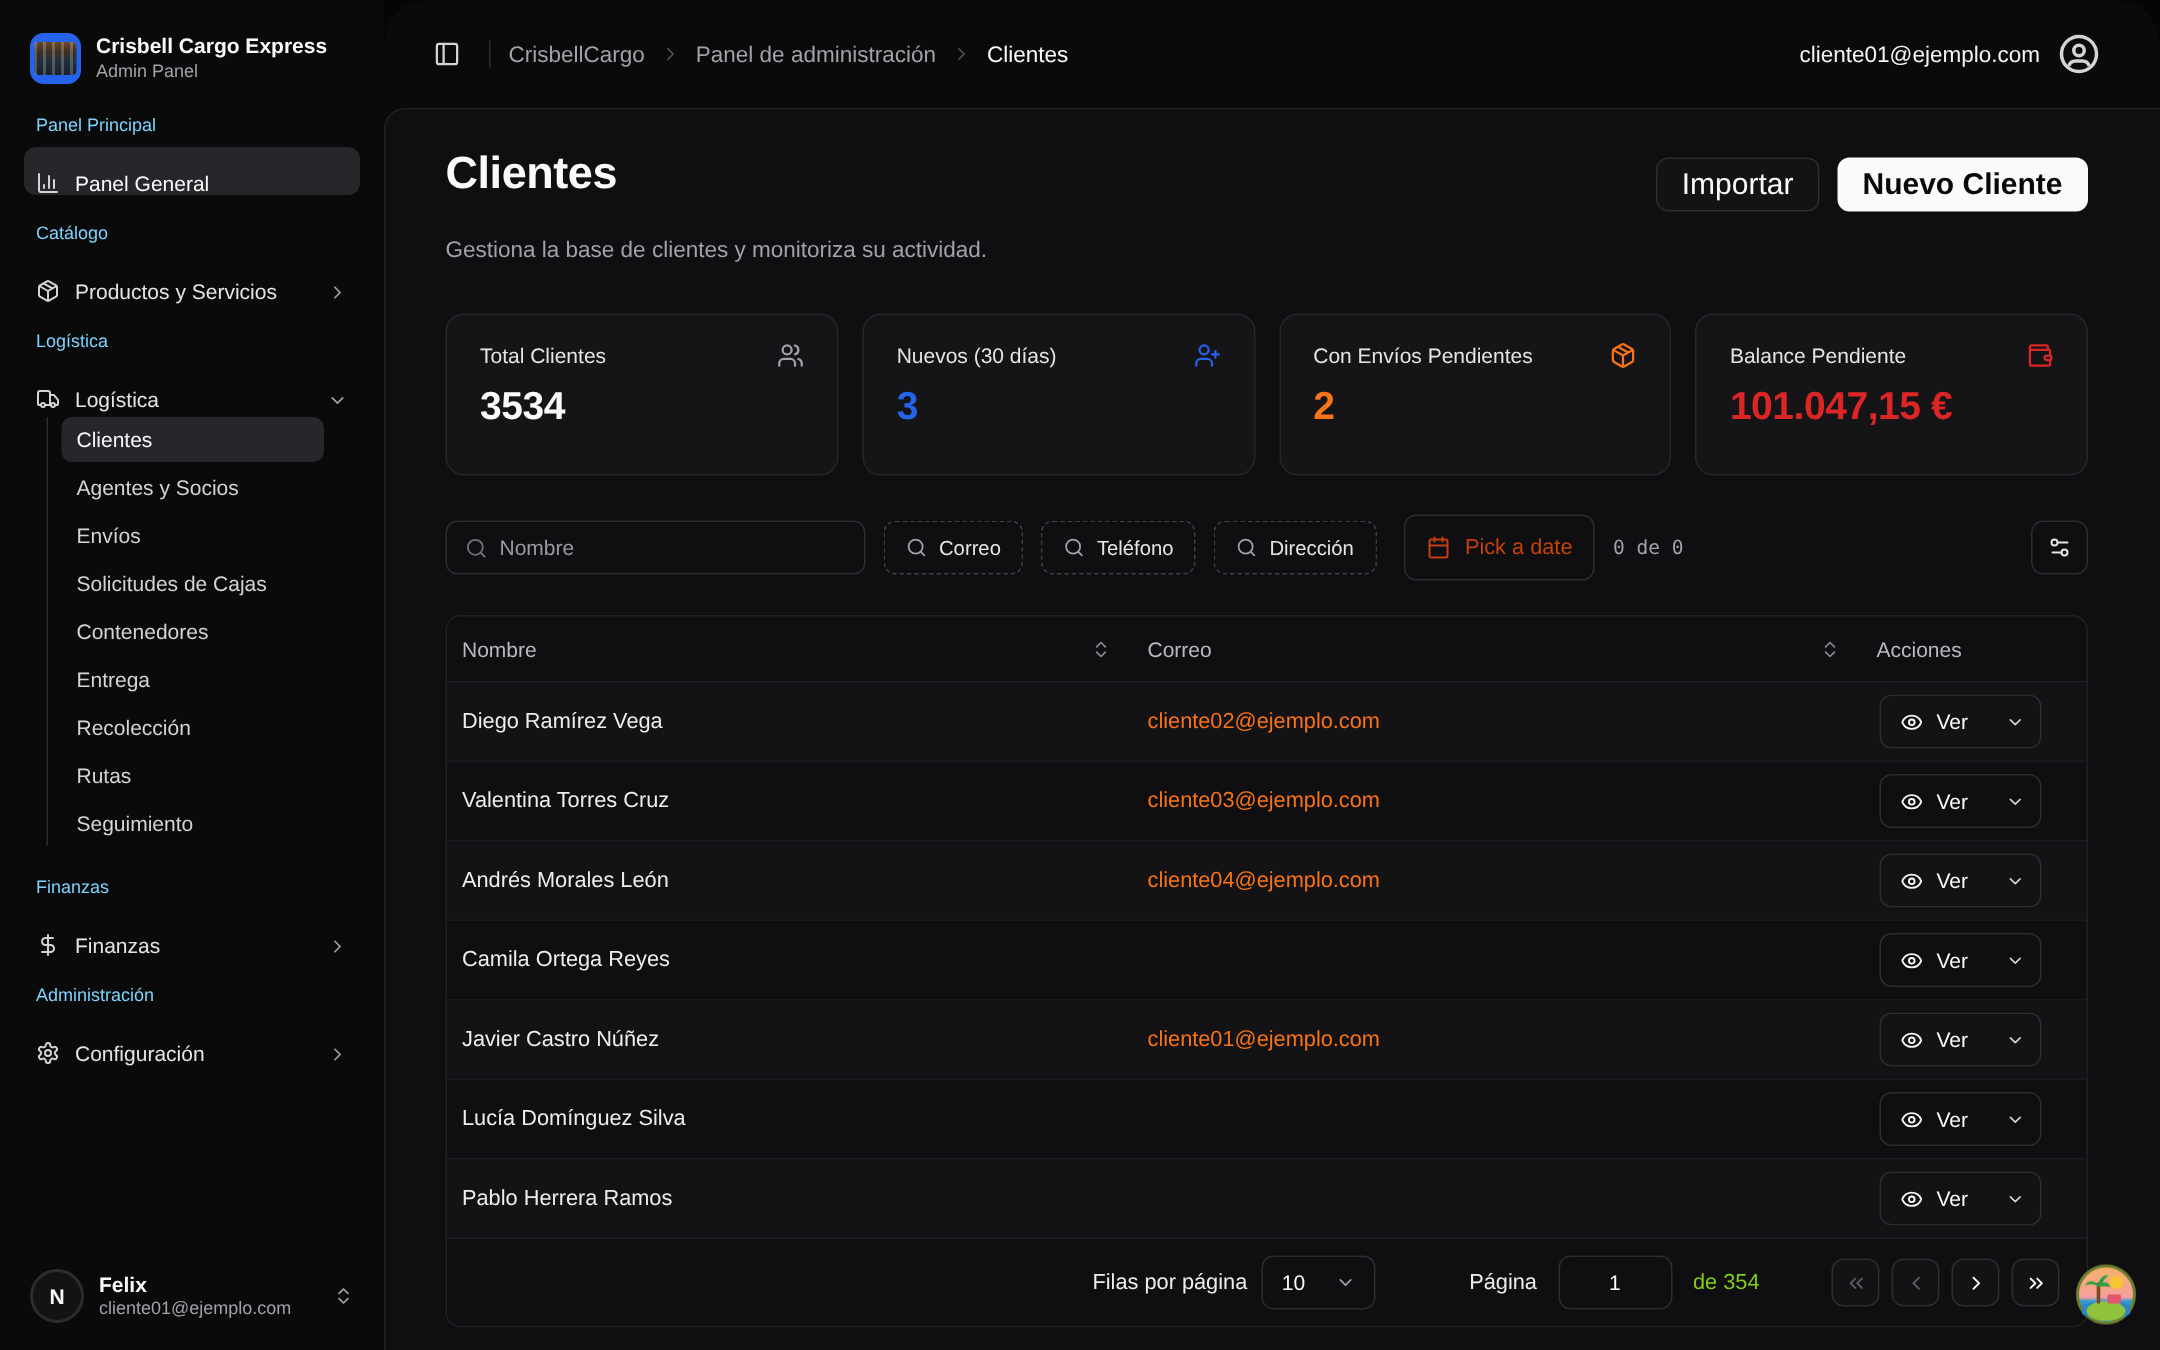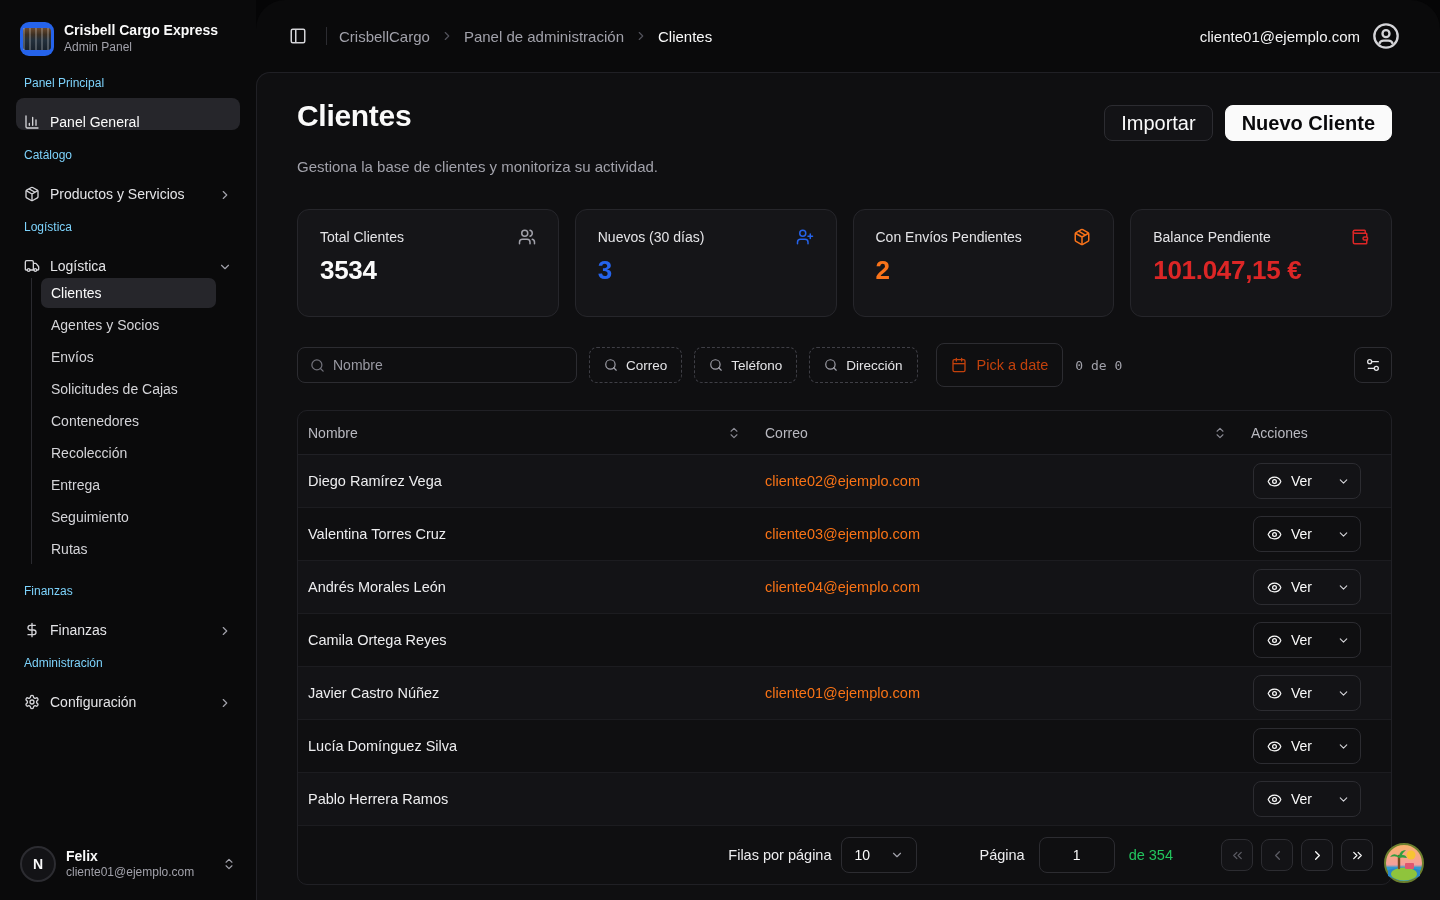--- a/index.html
+++ b/index.html
@@ -116,21 +116,21 @@
 
   
   .pager { display:flex; align-items:center; justify-content:flex-end; padding:11px 18px 11px; gap:10px; }
   .pager-label { font-size:14.5px; color:#ededef; }
   .select-box { height:36px; min-width:76px; border:1px solid #2c2c31; border-radius:8px; display:inline-flex;
     align-items:center; justify-content:space-between; gap:10px; padding:0 12px; font-size:14px; color:#fafafa;
     background:transparent; cursor:pointer; margin-right:52px; }
   .select-box .chev { color:#a1a1aa; }
   .page-input { width:76px; height:36px; border:1px solid #2c2c31; border-radius:8px; background:transparent;
     color:#fafafa; font-size:14px; font-family:inherit; text-align:center; outline:none; margin:0 4px; }
-  .pager-total { font-size:14.5px; color:#22c55e; margin-right:34px; }
+  .pager-total { font-size:14.5px; color:#84cc16; margin-right:34px; }
   .pg-btn { width:32px; height:32px; border:1px solid #2c2c31; border-radius:8px; background:#131316;
     display:inline-flex; align-items:center; justify-content:center; color:#fafafa; cursor:pointer; }
   .pg-btn.disabled { color:#5b5b63; cursor:default; }
   .pg-group { display:flex; gap:8px; margin-left:4px; }
 
   
   .island-fab { position:fixed; right:16px; bottom:17px; width:40px; height:40px; border-radius:50%;
     border:none; padding:0; cursor:pointer; background:transparent; }
 </style>
 </head>
@@ -275,24 +275,24 @@
     <svg class="ic chev" width="14" height="14">
         <use href="#i-chevron-down"></use>
       </svg>
   </div>
   <div class="submenu">
     <div class="sub-item active">Clientes</div>
     <div class="sub-item">Agentes y Socios</div>
     <div class="sub-item">Envíos</div>
     <div class="sub-item">Solicitudes de Cajas</div>
     <div class="sub-item">Contenedores</div>
+    <div class="sub-item">Entrega</div>
     <div class="sub-item">Recolección</div>
-    <div class="sub-item">Entrega</div>
+    <div class="sub-item">Rutas</div>
     <div class="sub-item">Seguimiento</div>
-    <div class="sub-item">Rutas</div>
   </div>
 
   <div class="nav-label">Finanzas</div>
   <div class="nav-item">
     <svg class="ic mi" width="16" height="16">
         <use href="#i-dollar"></use>
       </svg>
     <span>Finanzas</span>
     <svg class="ic chev" width="14" height="14">
         <use href="#i-chevron-right"></use>

